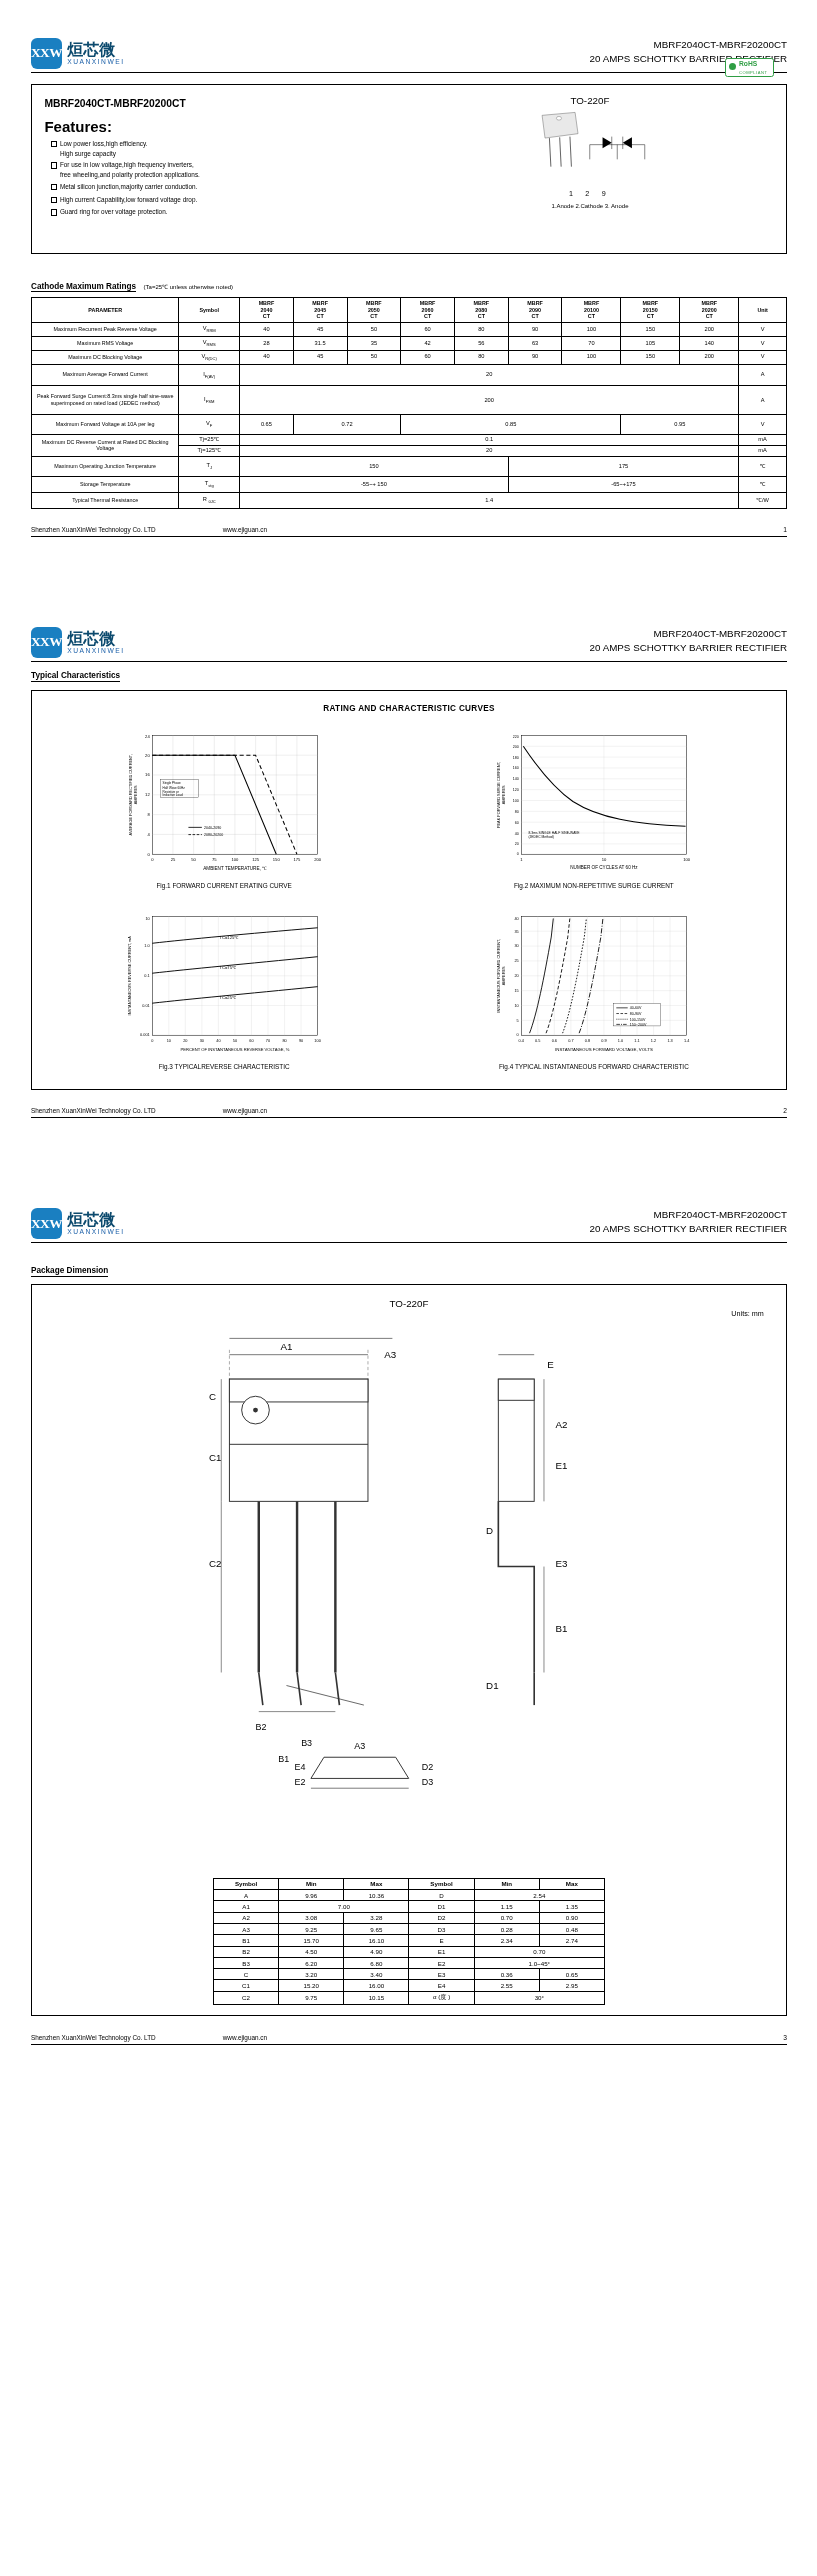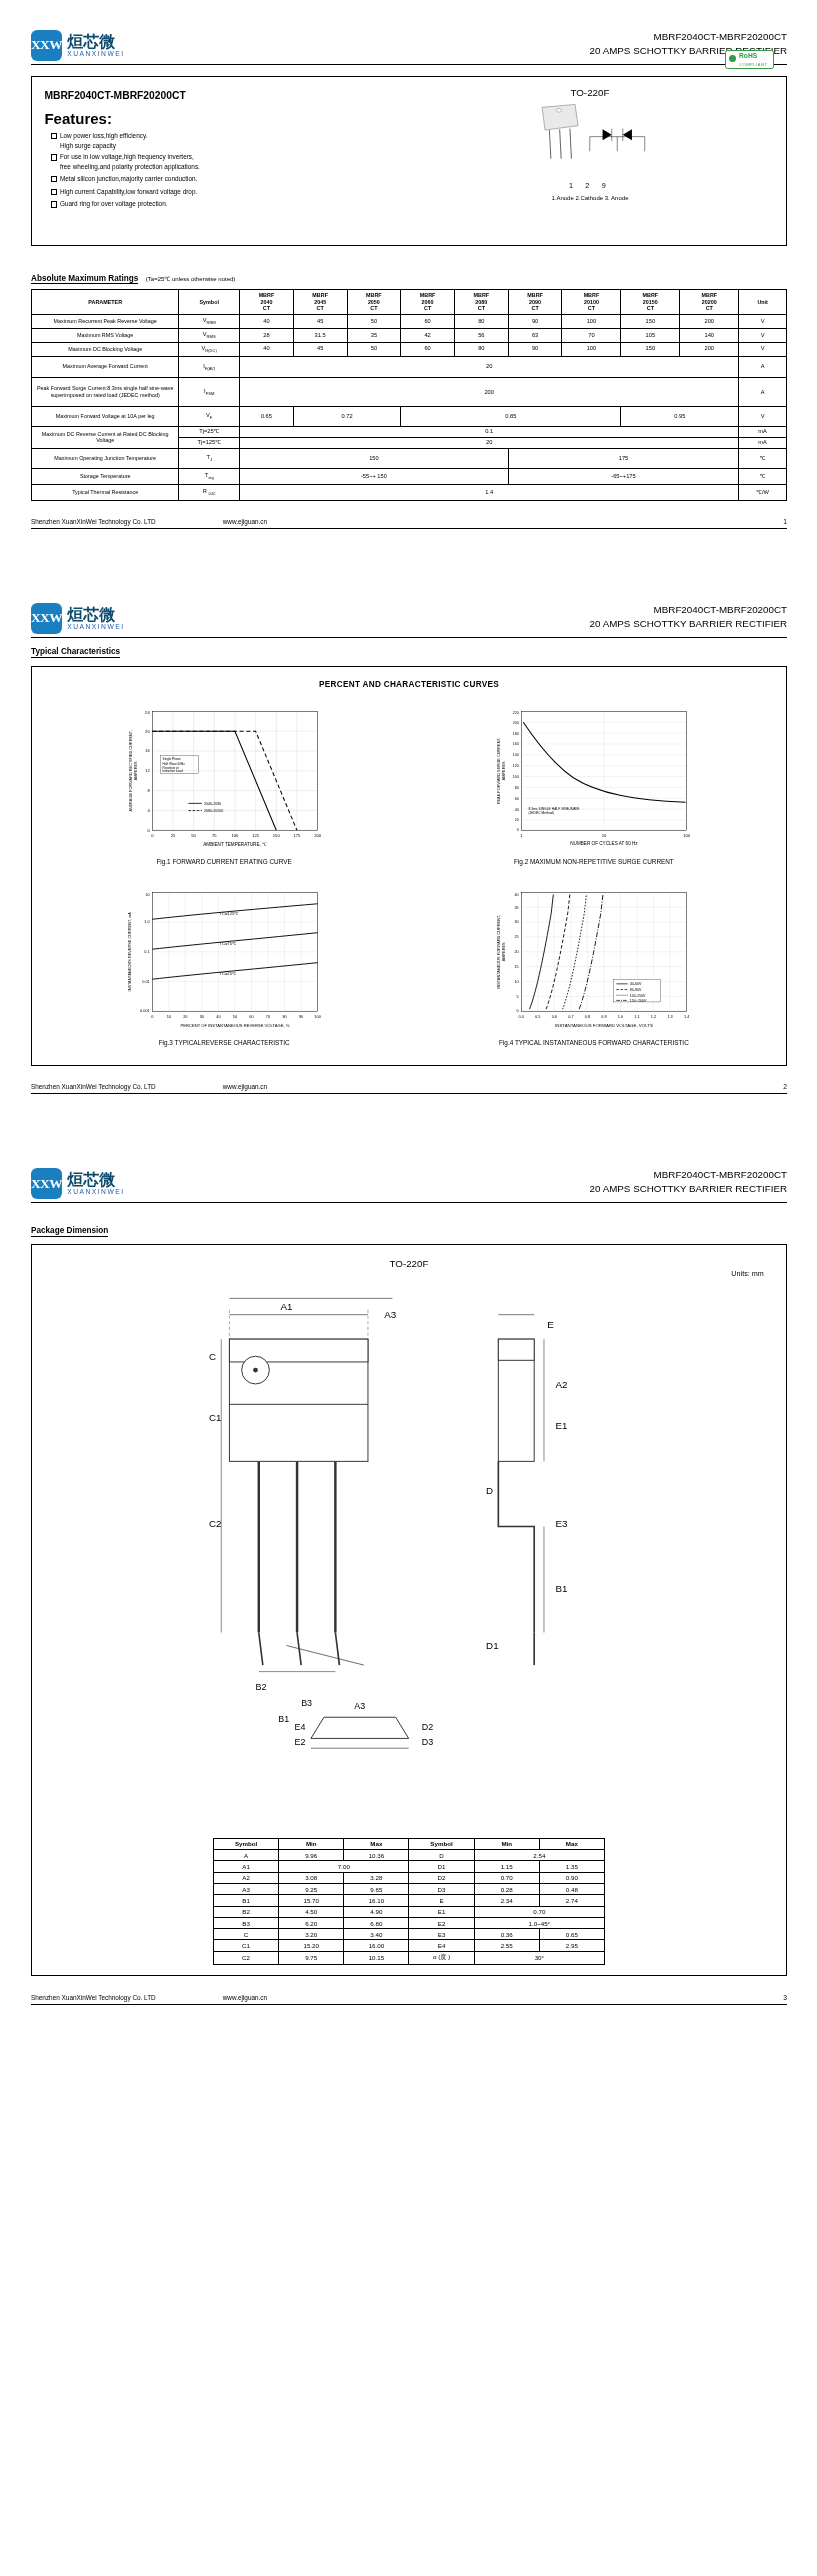--- a/index.html
+++ b/index.html
@@ -6,21 +6,21 @@
   html, body { margin:0; padding:0; }
   body {
     width: 818px;
     background: #ffffff;
     font-family: "Liberation Sans", sans-serif;
     color: #000;
   }
   .page {
     width: 818px;
     position: relative;
-    padding: 8px 31px;
+    padding: 16px 31px;
   }
   
   .doc-header {
     display: flex;
     align-items: flex-start;
     justify-content: space-between;
     padding-top: 21.6px;
   }
   .logo-wrap { display:flex; align-items:center; gap:5.2px; }
   .logo-box {
@@ -239,21 +239,21 @@
           <line x1="150" y1="60" x2="150" y2="100"></line>
         </g>
       </svg>
 
       <div class="pin-nums">1 2 9</div>
       <div class="pin-legend">1.Anode    2.Cathode    3. Anode</div>
     </div>
   </div>
 
   <div style="margin-top:13.4px;">
-    <span class="sect-title">Absolute Maximum Ratings</span>
+    <span class="sect-title">Cathode Maximum Ratings</span>
     <span class="sect-note">(Ta=25℃ unless otherwise noted)</span>
   </div>
 
   <table class="ratings">
     <colgroup>
       <col style="width:17%">
         <col style="width:7%">
       <col style="width:6.2%">
         <col style="width:6.2%">
         <col style="width:6.2%">
@@ -415,21 +415,21 @@
       <div class="l2">20 AMPS SCHOTTKY BARRIER RECTIFIER</div>
     </div>
   </div>
   <hr class="hr-line">
 
   <div style="margin-top:9.3px;">
     <span class="sect-title" style="margin-top:0">Typical Characteristics</span>
   </div>
 
   <div class="curves-box">
-    <div class="curves-title">PERCENT AND CHARACTERISTIC CURVES</div>
+    <div class="curves-title">RATING AND CHARACTERISTIC CURVES</div>
 
     <div class="curve-grid">
 
       <div class="curve-cell">
         <svg class="chart-svg" viewBox="0 0 420 300">
           <g transform="translate(70,24)">
             <rect x="0" y="0" width="320" height="230" fill="none" stroke="#000" stroke-width="1"></rect>
             <g stroke="#bbb" stroke-width="0.5">
               <line x1="40" y1="0" x2="40" y2="230"></line>
                 <line x1="80" y1="0" x2="80" y2="230"></line>

